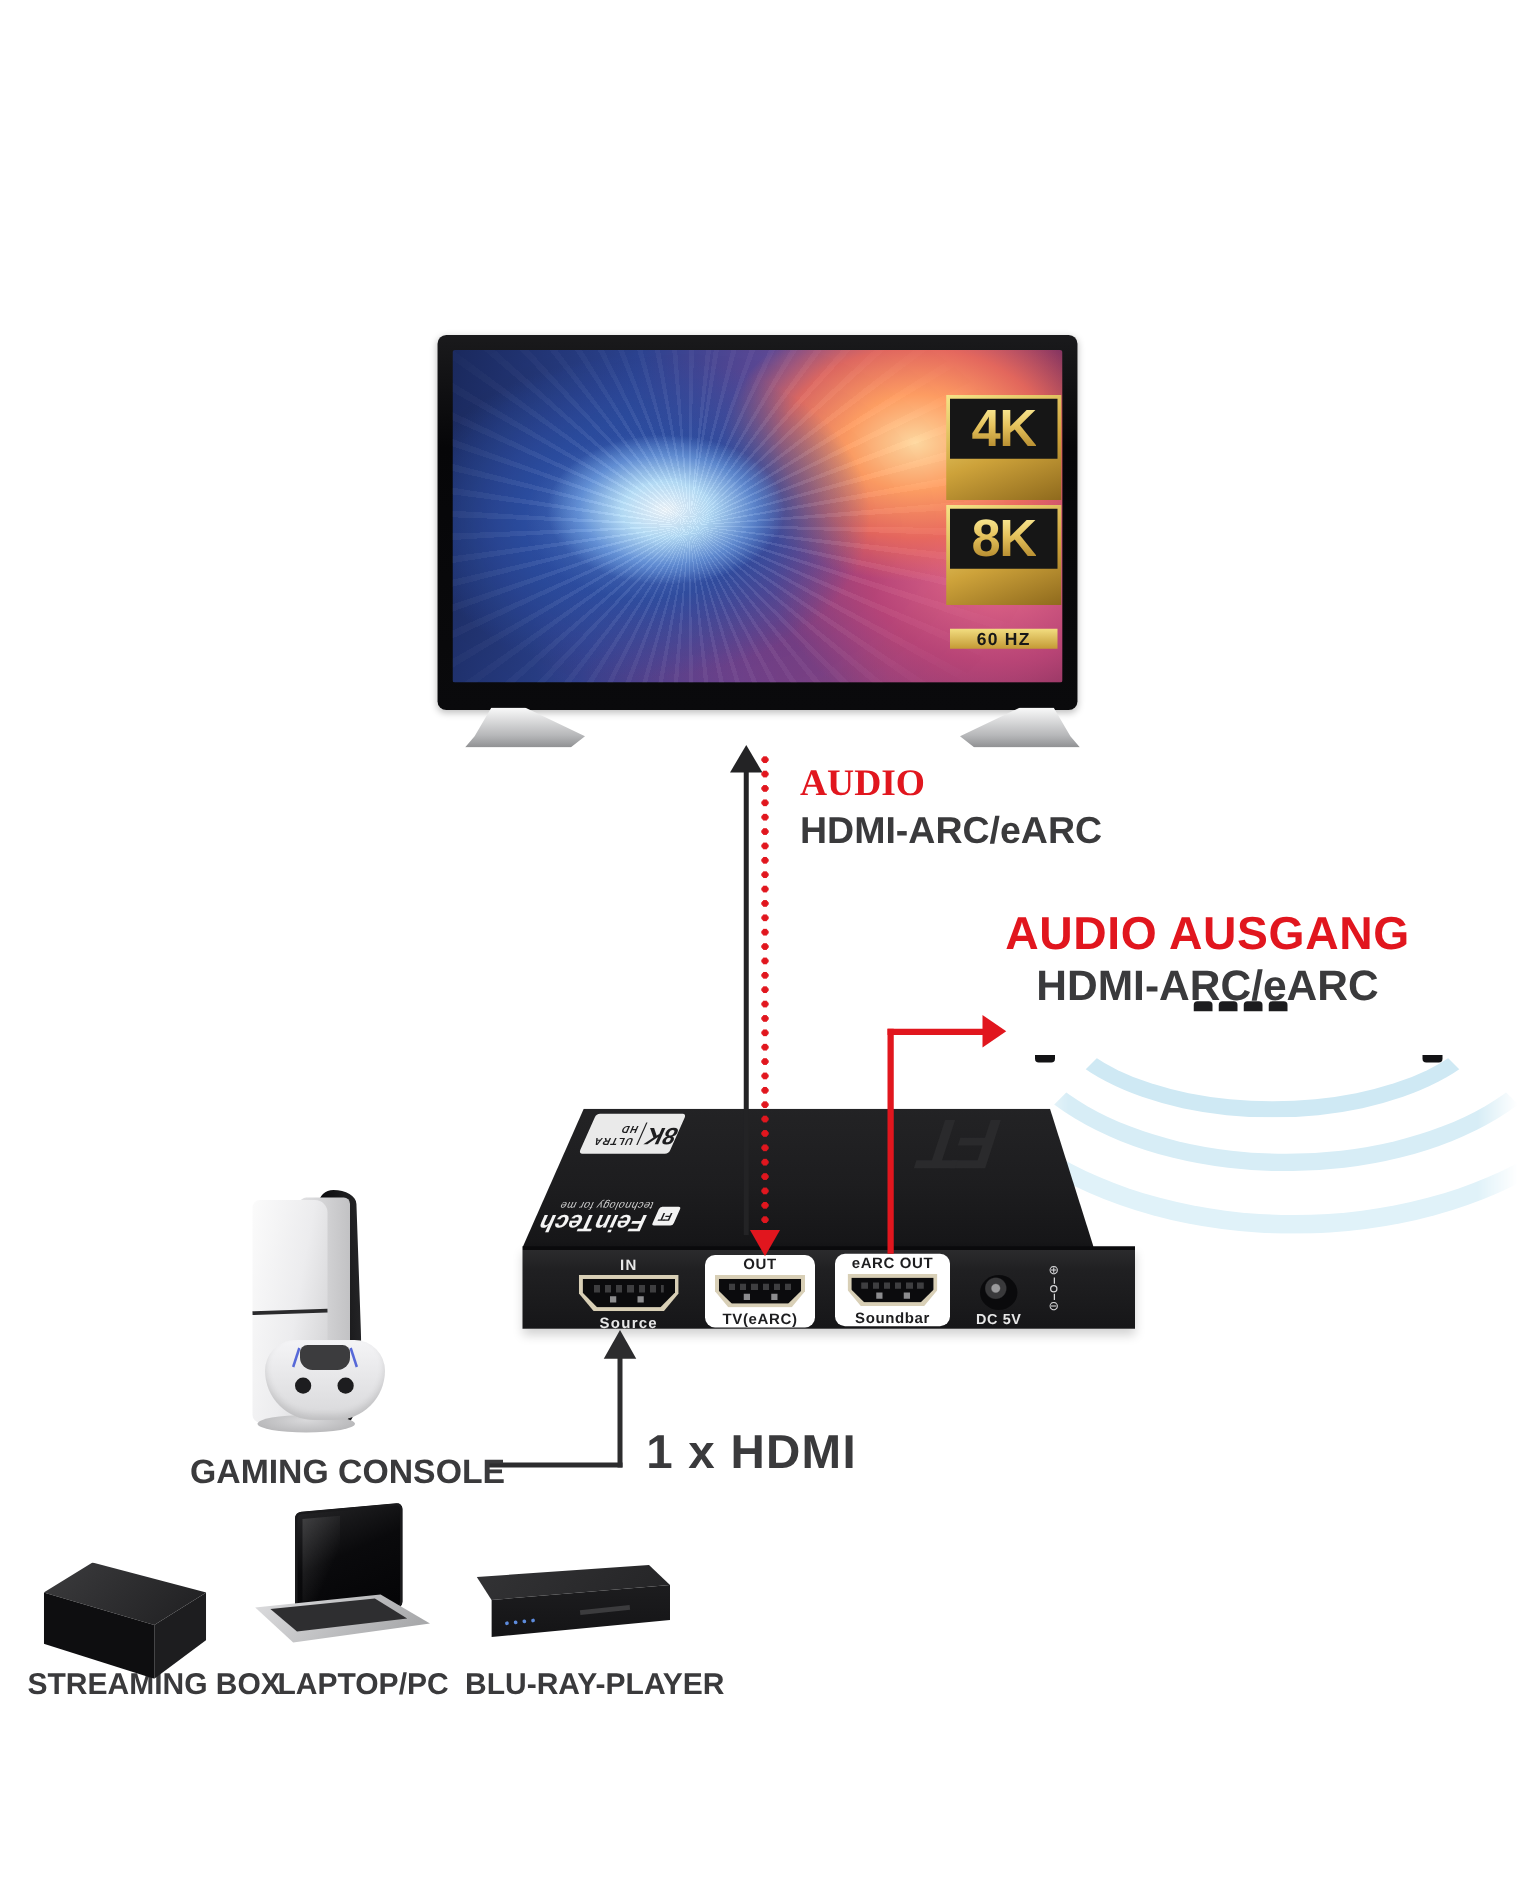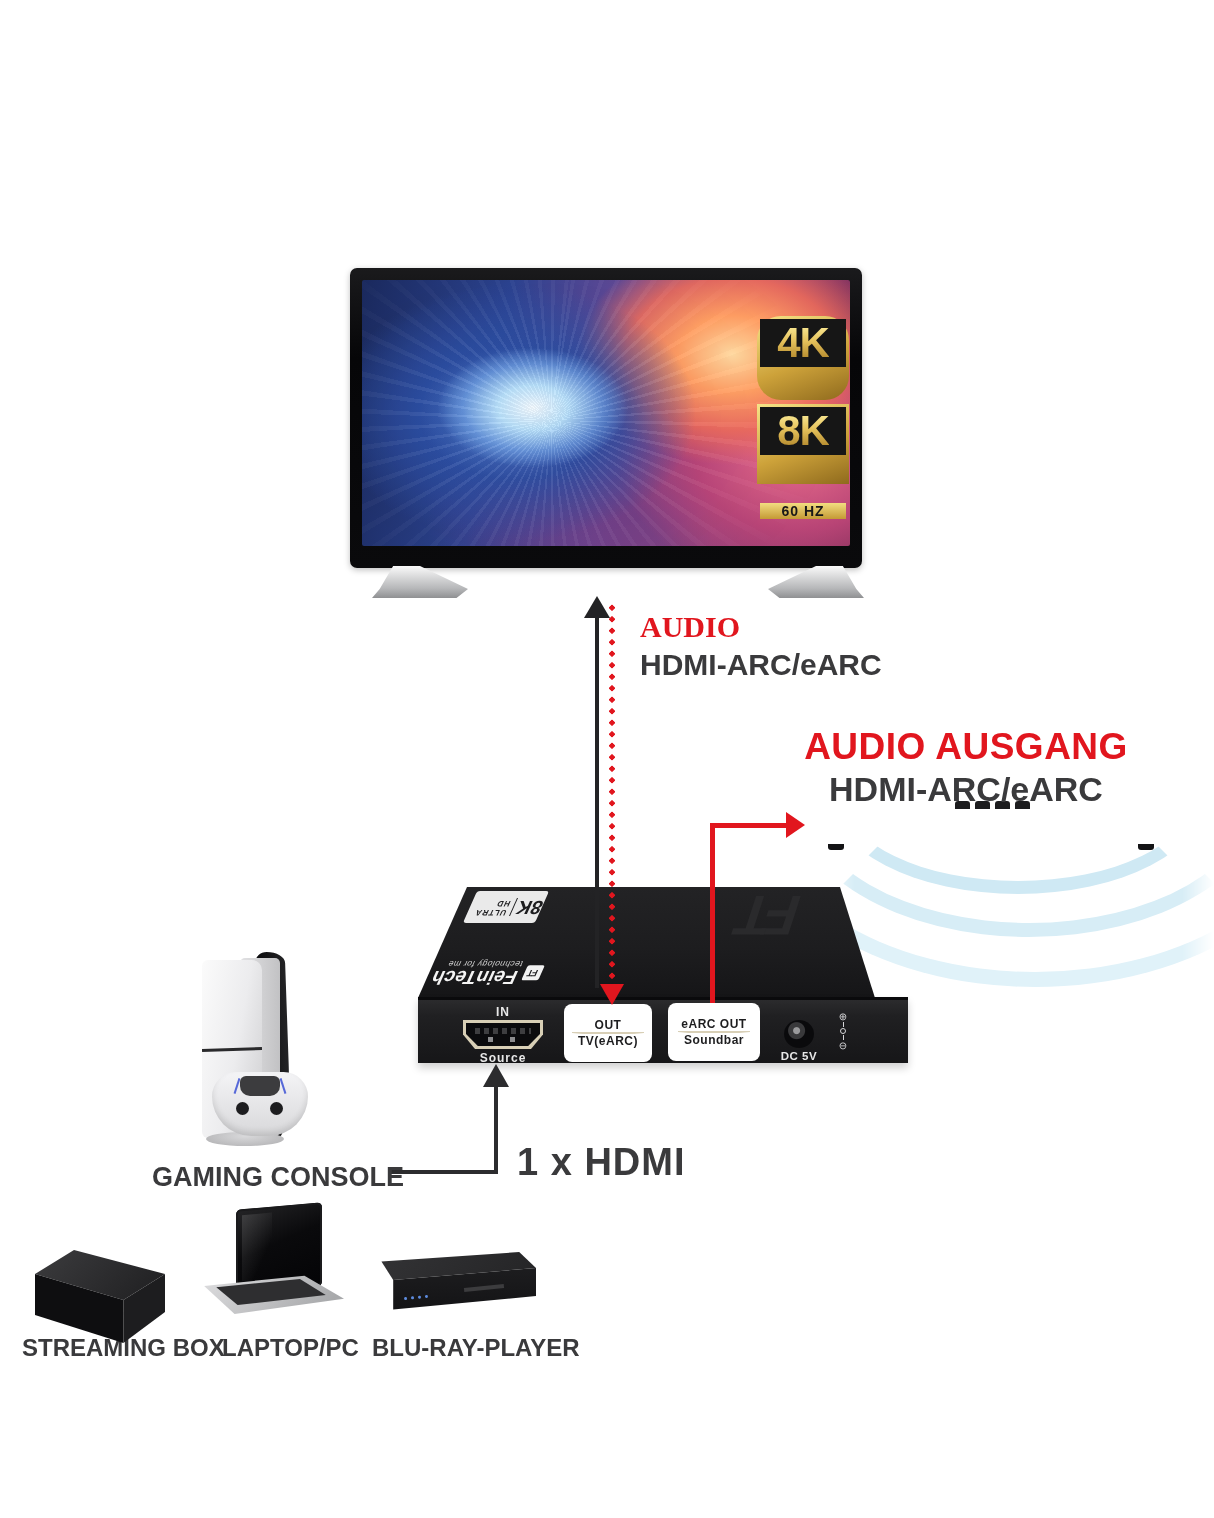--- a/index.html
+++ b/index.html
@@ -21,21 +21,21 @@
      background:repeating-conic-gradient(from 8deg at 42% 52%, rgba(255,255,255,.12) 0 1.6deg, rgba(10,10,40,.05) 1.6deg 5.5deg);
      -webkit-mask:radial-gradient(ellipse 55% 70% at 42% 52%, #000 0%, rgba(0,0,0,.35) 45%, transparent 78%);
      mask:radial-gradient(ellipse 55% 70% at 42% 52%, #000 0%, rgba(0,0,0,.35) 45%, transparent 78%);}
   .tv-foot{width:96px;height:32px;background:linear-gradient(180deg,#fafafa,#b6b7b9 70%,#8f9092);}
   .tv-foot.left {left:372px;top:566px;clip-path:polygon(22% 0,50% 0,100% 72%,88% 100%,0 100%,8% 72%);}
   .tv-foot.right{left:768px;top:566px;clip-path:polygon(50% 0,78% 0,92% 72%,100% 100%,12% 100%,0 72%);}
 
   
   .badge{left:757px;width:92px;background:linear-gradient(160deg,#f6e488 0%,#cda23a 55%,#8f6a1d 100%);
          padding:3px;box-sizing:border-box;display:flex;flex-direction:column;}
-  .badge.b4k{top:316px;height:84px;border-radius:24px;} .badge.b8k{top:404px;height:80px;}
+  .badge.b4k{top:316px;height:84px;} .badge.b8k{top:404px;height:80px;}
   .badge-inner{flex:1;background:#161616;display:flex;align-items:center;justify-content:center;}
   .badge-big{font-weight:700;font-size:42px;letter-spacing:-1px;font-family:"Liberation Sans",sans-serif;
              background:linear-gradient(180deg,#fdf0a0 8%,#e6c35d 45%,#a87c22 92%);
              -webkit-background-clip:text;background-clip:text;-webkit-text-fill-color:transparent;color:#d6b04a;}
   .badge-band{height:20px;background:linear-gradient(180deg,#f2dd80,#c49a35);display:flex;align-items:center;justify-content:center;
               font-weight:700;font-size:14px;color:#181818;letter-spacing:1px;margin-top:48px;}
 
   
   .line-black-v{left:595px;top:616px;width:4px;height:372px;background:#232325;}
   .arrow-up-black{left:584px;top:596px;width:0;height:0;border-left:13px solid transparent;border-right:13px solid transparent;border-bottom:22px solid #232325;}
@@ -101,21 +101,21 @@
   .hdmi{position:relative;background:#d8cfb6;clip-path:polygon(0 0,100% 0,100% 50%,85% 100%,15% 100%,0 50%);}
   .hdmi .pin{position:absolute;left:3px;top:3px;right:3px;bottom:3px;background:#0b0b0d;
              clip-path:polygon(0 0,100% 0,100% 48%,84% 100%,16% 100%,0 48%);}
   .hdmi .pin::before{content:"";position:absolute;left:12%;right:12%;top:22%;height:24%;
              background:repeating-linear-gradient(90deg,#3e3e40 0 5px,#0b0b0d 5px 9px);}
   .hdmi .pin::after{content:"";position:absolute;left:30%;top:62%;width:5px;height:5px;background:#8c8c8e;
              box-shadow:22px 0 0 #8c8c8e;}
   .port-in-top{position:absolute;left:40px;top:5px;width:90px;text-align:center;color:#e8e8e8;font-size:12px;font-weight:700;letter-spacing:1px;}
   .port-in-hdmi{position:absolute;left:45px;top:20px;width:80px;height:29px;}
   .port-in-bottom{position:absolute;left:40px;top:51px;width:90px;text-align:center;color:#e8e8e8;font-size:12px;font-weight:700;letter-spacing:1px;}
-  .plate{position:absolute;background:#fff;border-radius:8px;display:flex;flex-direction:column;align-items:center;justify-content:space-between;padding:14px 4px;box-sizing:border-box;}
+  .plate{position:absolute;background:#fff;border-radius:8px;display:flex;flex-direction:column;align-items:center;justify-content:space-between;padding:0 4px;box-sizing:border-box;}
   .plate-out{left:146px;top:4px;width:88px;height:58px;}
   .plate-earc{left:250px;top:3px;width:92px;height:58px;}
   .plate .pt{color:#1d1d1f;font-size:12px;font-weight:700;letter-spacing:.5px;}
   .plate .hdmi{width:72px;height:26px;}
   .dc-jack{position:absolute;left:366px;top:20px;width:30px;height:28px;border-radius:50%;
            background:radial-gradient(circle at 42% 38%, #9a9a9c 0 3px, #39393b 4px 8px, #0a0a0c 9px 70%);}
   .dc-label{position:absolute;left:348px;top:50px;width:66px;text-align:center;color:#e8e8e8;font-size:11.5px;font-weight:700;letter-spacing:.5px;}
   .polarity{position:absolute;left:418px;top:12px;width:14px;text-align:center;color:#d6d6d8;font-size:10px;line-height:9px;}
   .polarity .bar{display:block;width:1px;height:5px;background:#d6d6d8;margin:1px auto;}
   .polarity .dot{display:block;width:4px;height:4px;border:1px solid #d6d6d8;border-radius:50%;margin:0 auto;}

